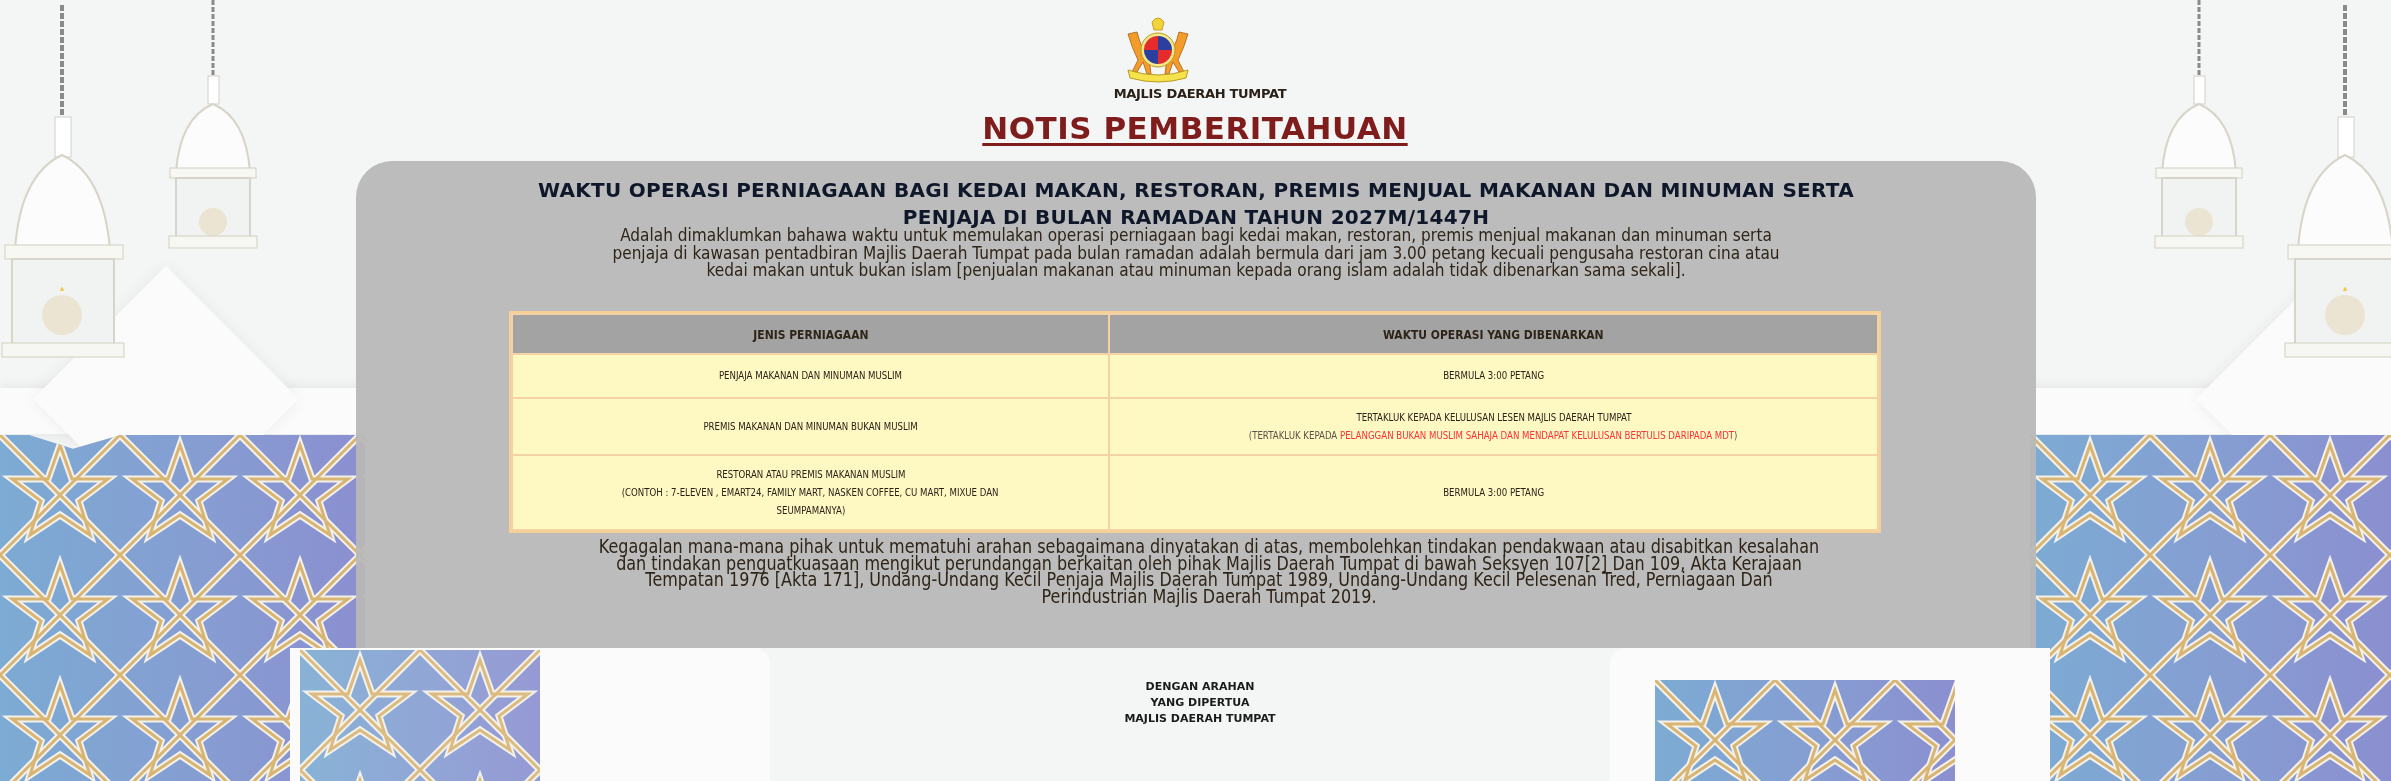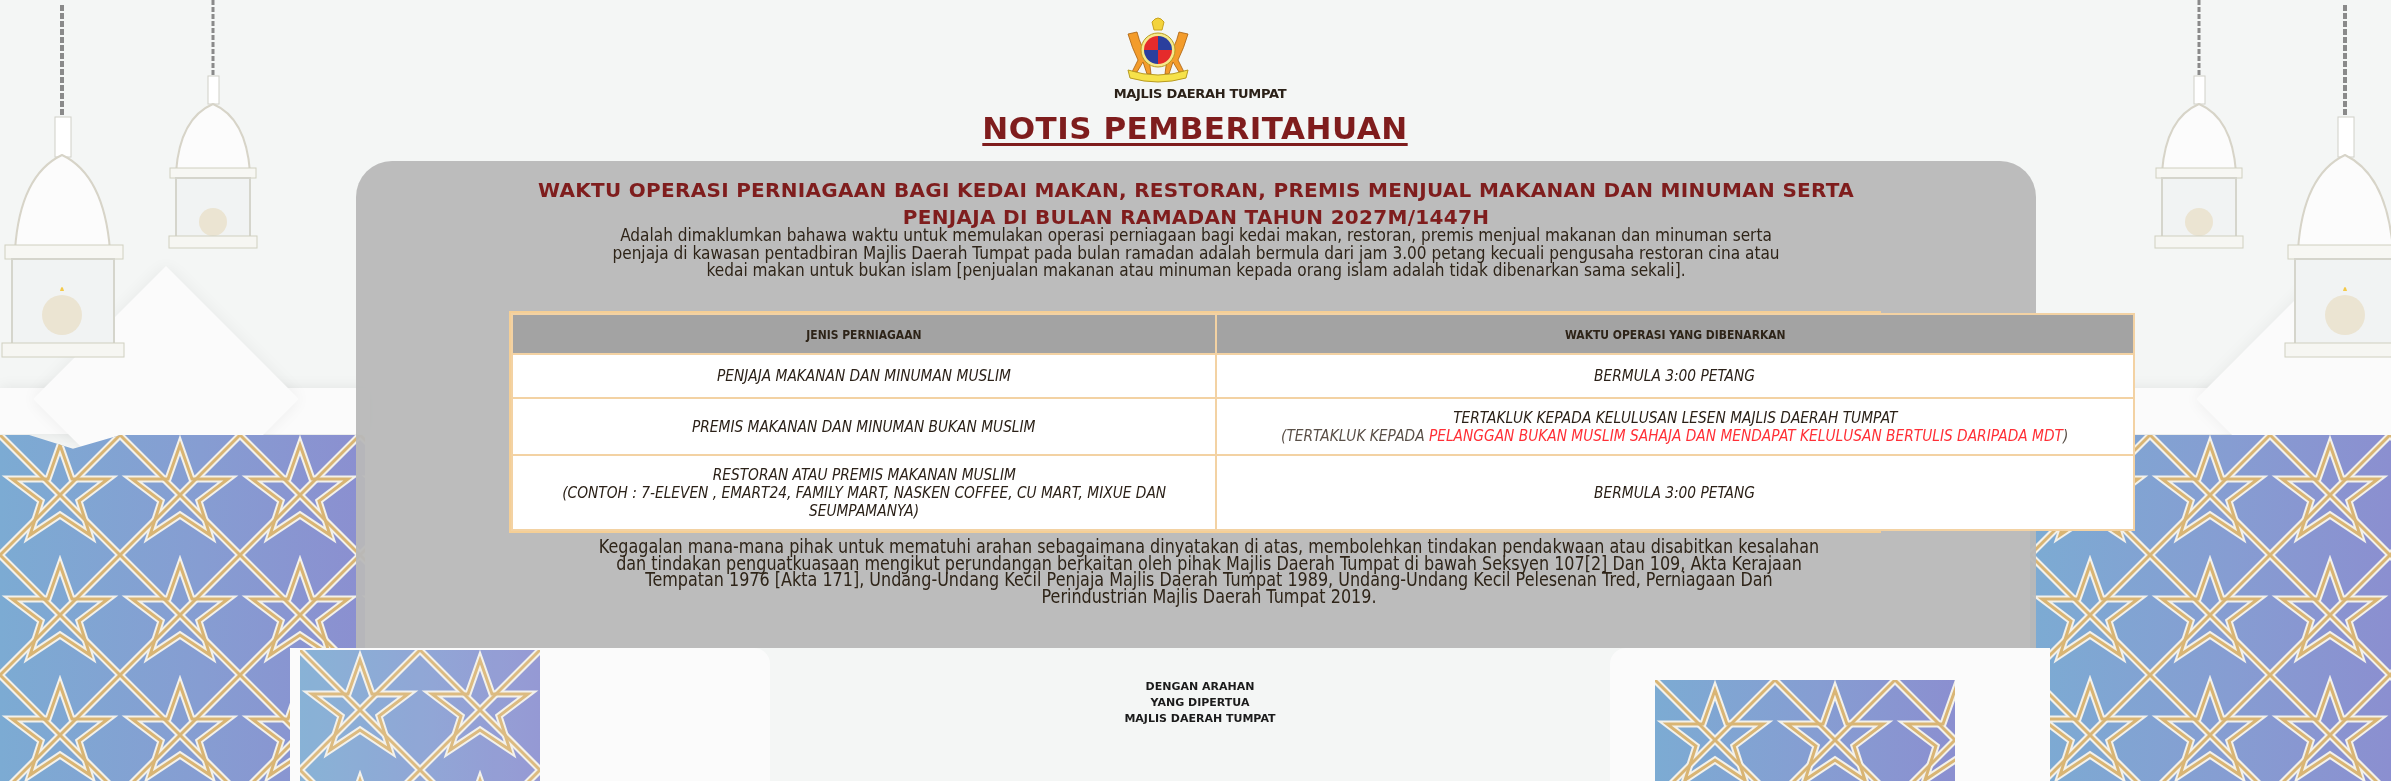--- a/index.html
+++ b/index.html
@@ -85,21 +85,21 @@
   
   .panel {
     position: absolute; left: 356px; top: 161px; width: 1680px; height: 487px;
     background: rgba(184,184,184,.95);
     border-top-left-radius: 36px; border-top-right-radius: 36px;
   }
   .panel-heading {
     position: absolute; left: 0; top: 16px; width: 100%;
     text-align: center;
     font-family: "DejaVu Sans", sans-serif; font-weight: bold;
-    font-size: 20px; line-height: 27px; color: #7f1d1d;
+    font-size: 20px; line-height: 27px; color: #0f172a;
     letter-spacing: 0.3px;
   }
   .panel-intro-wrap { position:absolute; left: 0; top: 65px; width: 100%; height: 60px; }
   .panel-intro-wrap .txt {
     width: 1620px; margin: 0 auto; text-align: center;
     font-family: "DejaVu Sans", sans-serif; font-size: 18.5px; line-height: 17.5px;
     transform: scaleX(0.83); transform-origin: center top; color: #2e2418;
   }
 
   
@@ -112,21 +112,21 @@
   .table th, .table td {
     border: 2px solid #f3d2a3;
     text-align: center; vertical-align: middle;
     font-family: "DejaVu Sans", sans-serif;
   }
   .table th {
     background: #a3a3a3; height: 40px;
     font-weight: bold; font-size: 12.5px; color: #2e2418;
   }
   .table td {
-    background: #ffffff; font-size: 16px; color: #2b2118; line-height: 18px; font-style: italic;
+    background: #fef9c3; font-size: 10px; color: #2b2118; line-height: 18px;
   }
   .cond { display: inline-block; transform: scaleX(0.86); transform-origin: center; white-space: nowrap; }
   .table .col1 { width: 597px; }
   .r1 td { height: 44px; }
   .r2 td { height: 57px; }
   .r3 td { height: 75px; }
   .muted { color: #5a5048; }
   .red { color: #ff2f36; }
 
   .panel-footer-wrap { position:absolute; left: 8px; top: 378px; width: 100%; }

